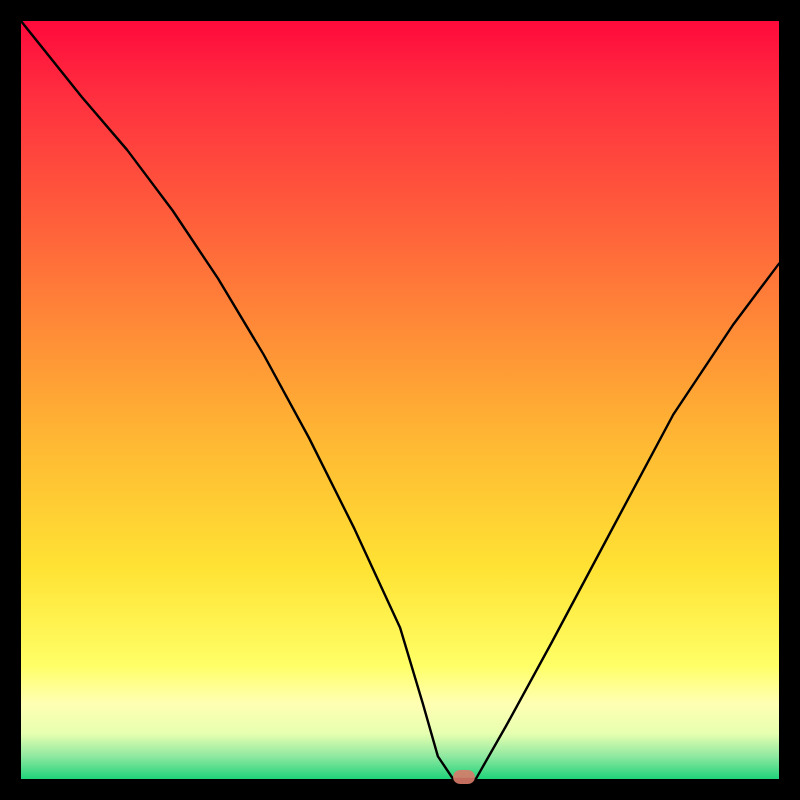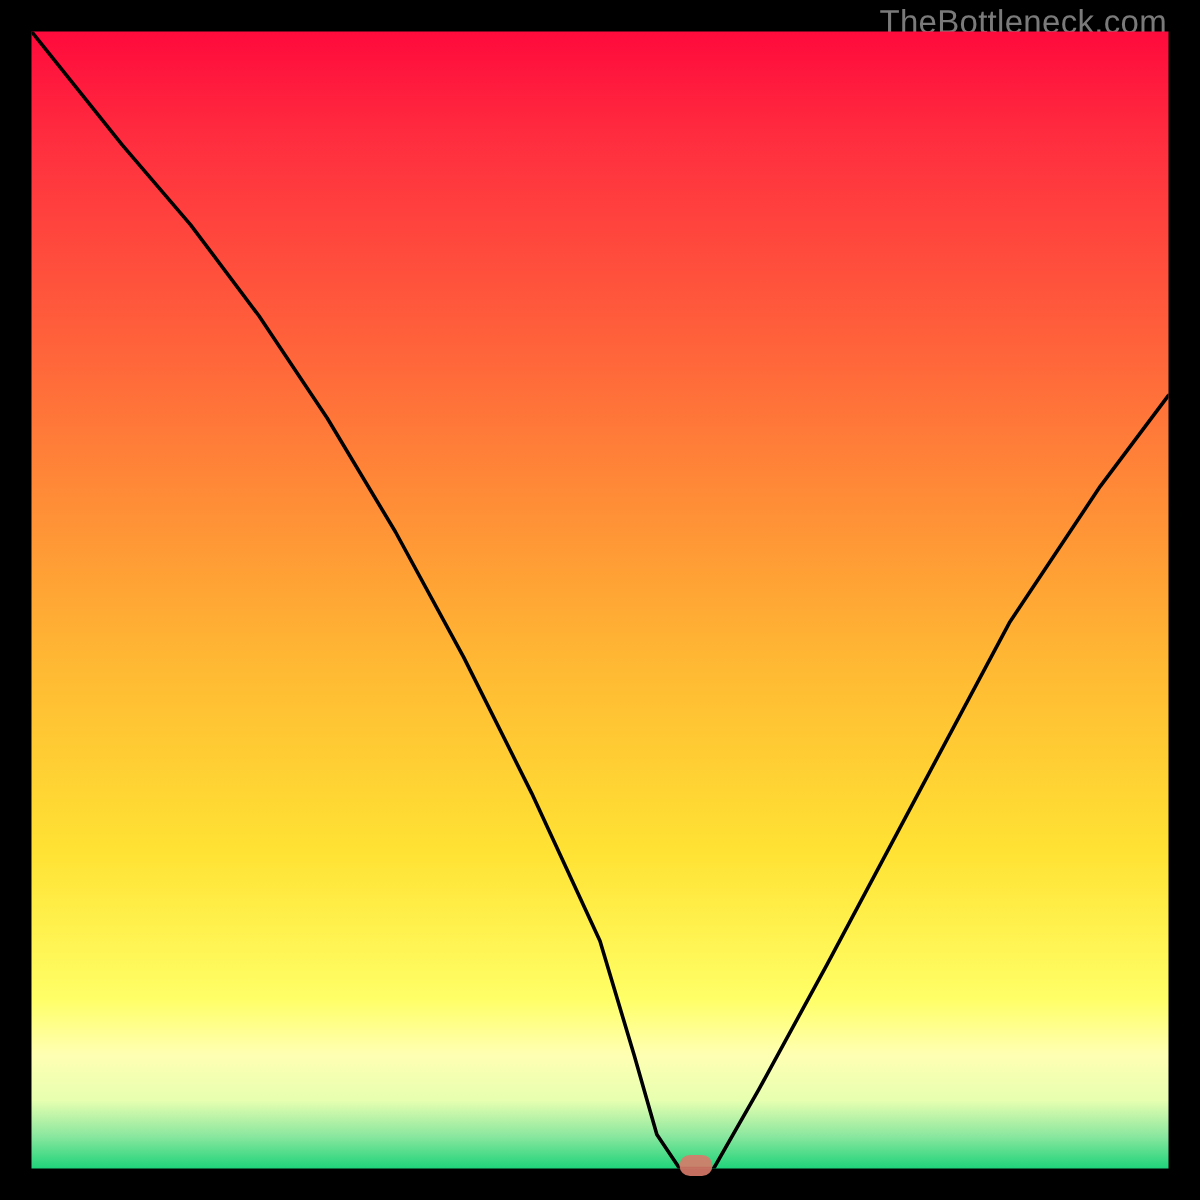--- a/index.html
+++ b/index.html
@@ -62,21 +62,20 @@
     border-radius: 7px;
     background: #d97a6a;
     opacity: 0.9;
   }
 </style>
 </head>
 <body>
 
 <div class="frame">
 
-  <div class="watermark">TheBottleneck.com</div>
 
   <div class="plot">
 
     <svg class="curve" viewBox="0 0 758 758" preserveAspectRatio="none">
       <path id="curve-path" fill="none" stroke="#000" stroke-width="2.4" stroke-linecap="round" stroke-linejoin="round" d="M0.0 0.0 L60.6 75.8 L106.1 128.9 L151.6 189.5 L197.1 257.7 L242.6 333.5 L288.0 416.9 L333.5 507.9 L379.0 606.4 L401.7 682.2 L416.9 735.3 L432.1 758.0 L443.4 758.0 L454.8 758.0 L485.1 704.9 L530.6 621.6 L591.2 507.9 L651.9 394.2 L712.5 303.2 L758.0 242.6"></path>
     </svg>
 
     <div id="marker" class="marker" style="left: 432.43px; top: 749px;"></div>
 
   </div>

